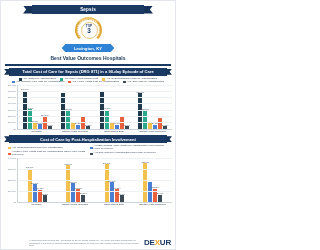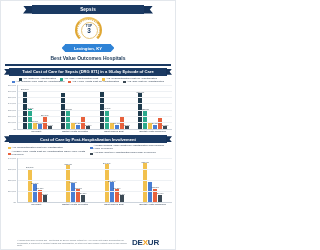--- a/index.html
+++ b/index.html
@@ -75,21 +75,21 @@
   .bar{position:relative;flex:1 1 0;max-width:4.2px;}
   .bar i{display:block;width:100%;height:100%;}
   .bar .vlabel{position:absolute;bottom:100%;left:50%;transform:translateX(-50%);
      font-size:2.1px;color:#44525f;white-space:nowrap;margin-bottom:.4px;}
   .xlabels{display:flex;margin-left:13px;}
   .xlabel{flex:1 1 0;text-align:center;font-size:2.4px;color:#2b3c50;
           padding-top:1px;line-height:1.1;}
 
   
   .footer{position:absolute;left:0;right:0;bottom:0;padding:2px 4px 2px 4px;
-          display:flex;align-items:flex-end;justify-content:center;gap:3px;
+          display:flex;align-items:flex-end;justify-content:flex-end;gap:3px;
           box-sizing:border-box;}
   .foot-note{font-size:2.1px;color:#6b7782;line-height:1.3;max-width:112px;}
   .logo{font-size:8px;font-weight:bold;letter-spacing:-.2px;color:#1b3a63;line-height:1;}
   .logo .x{color:#f0a32a;}
 </style>
 </head>
 <body>
 
 <div class="page">
 

